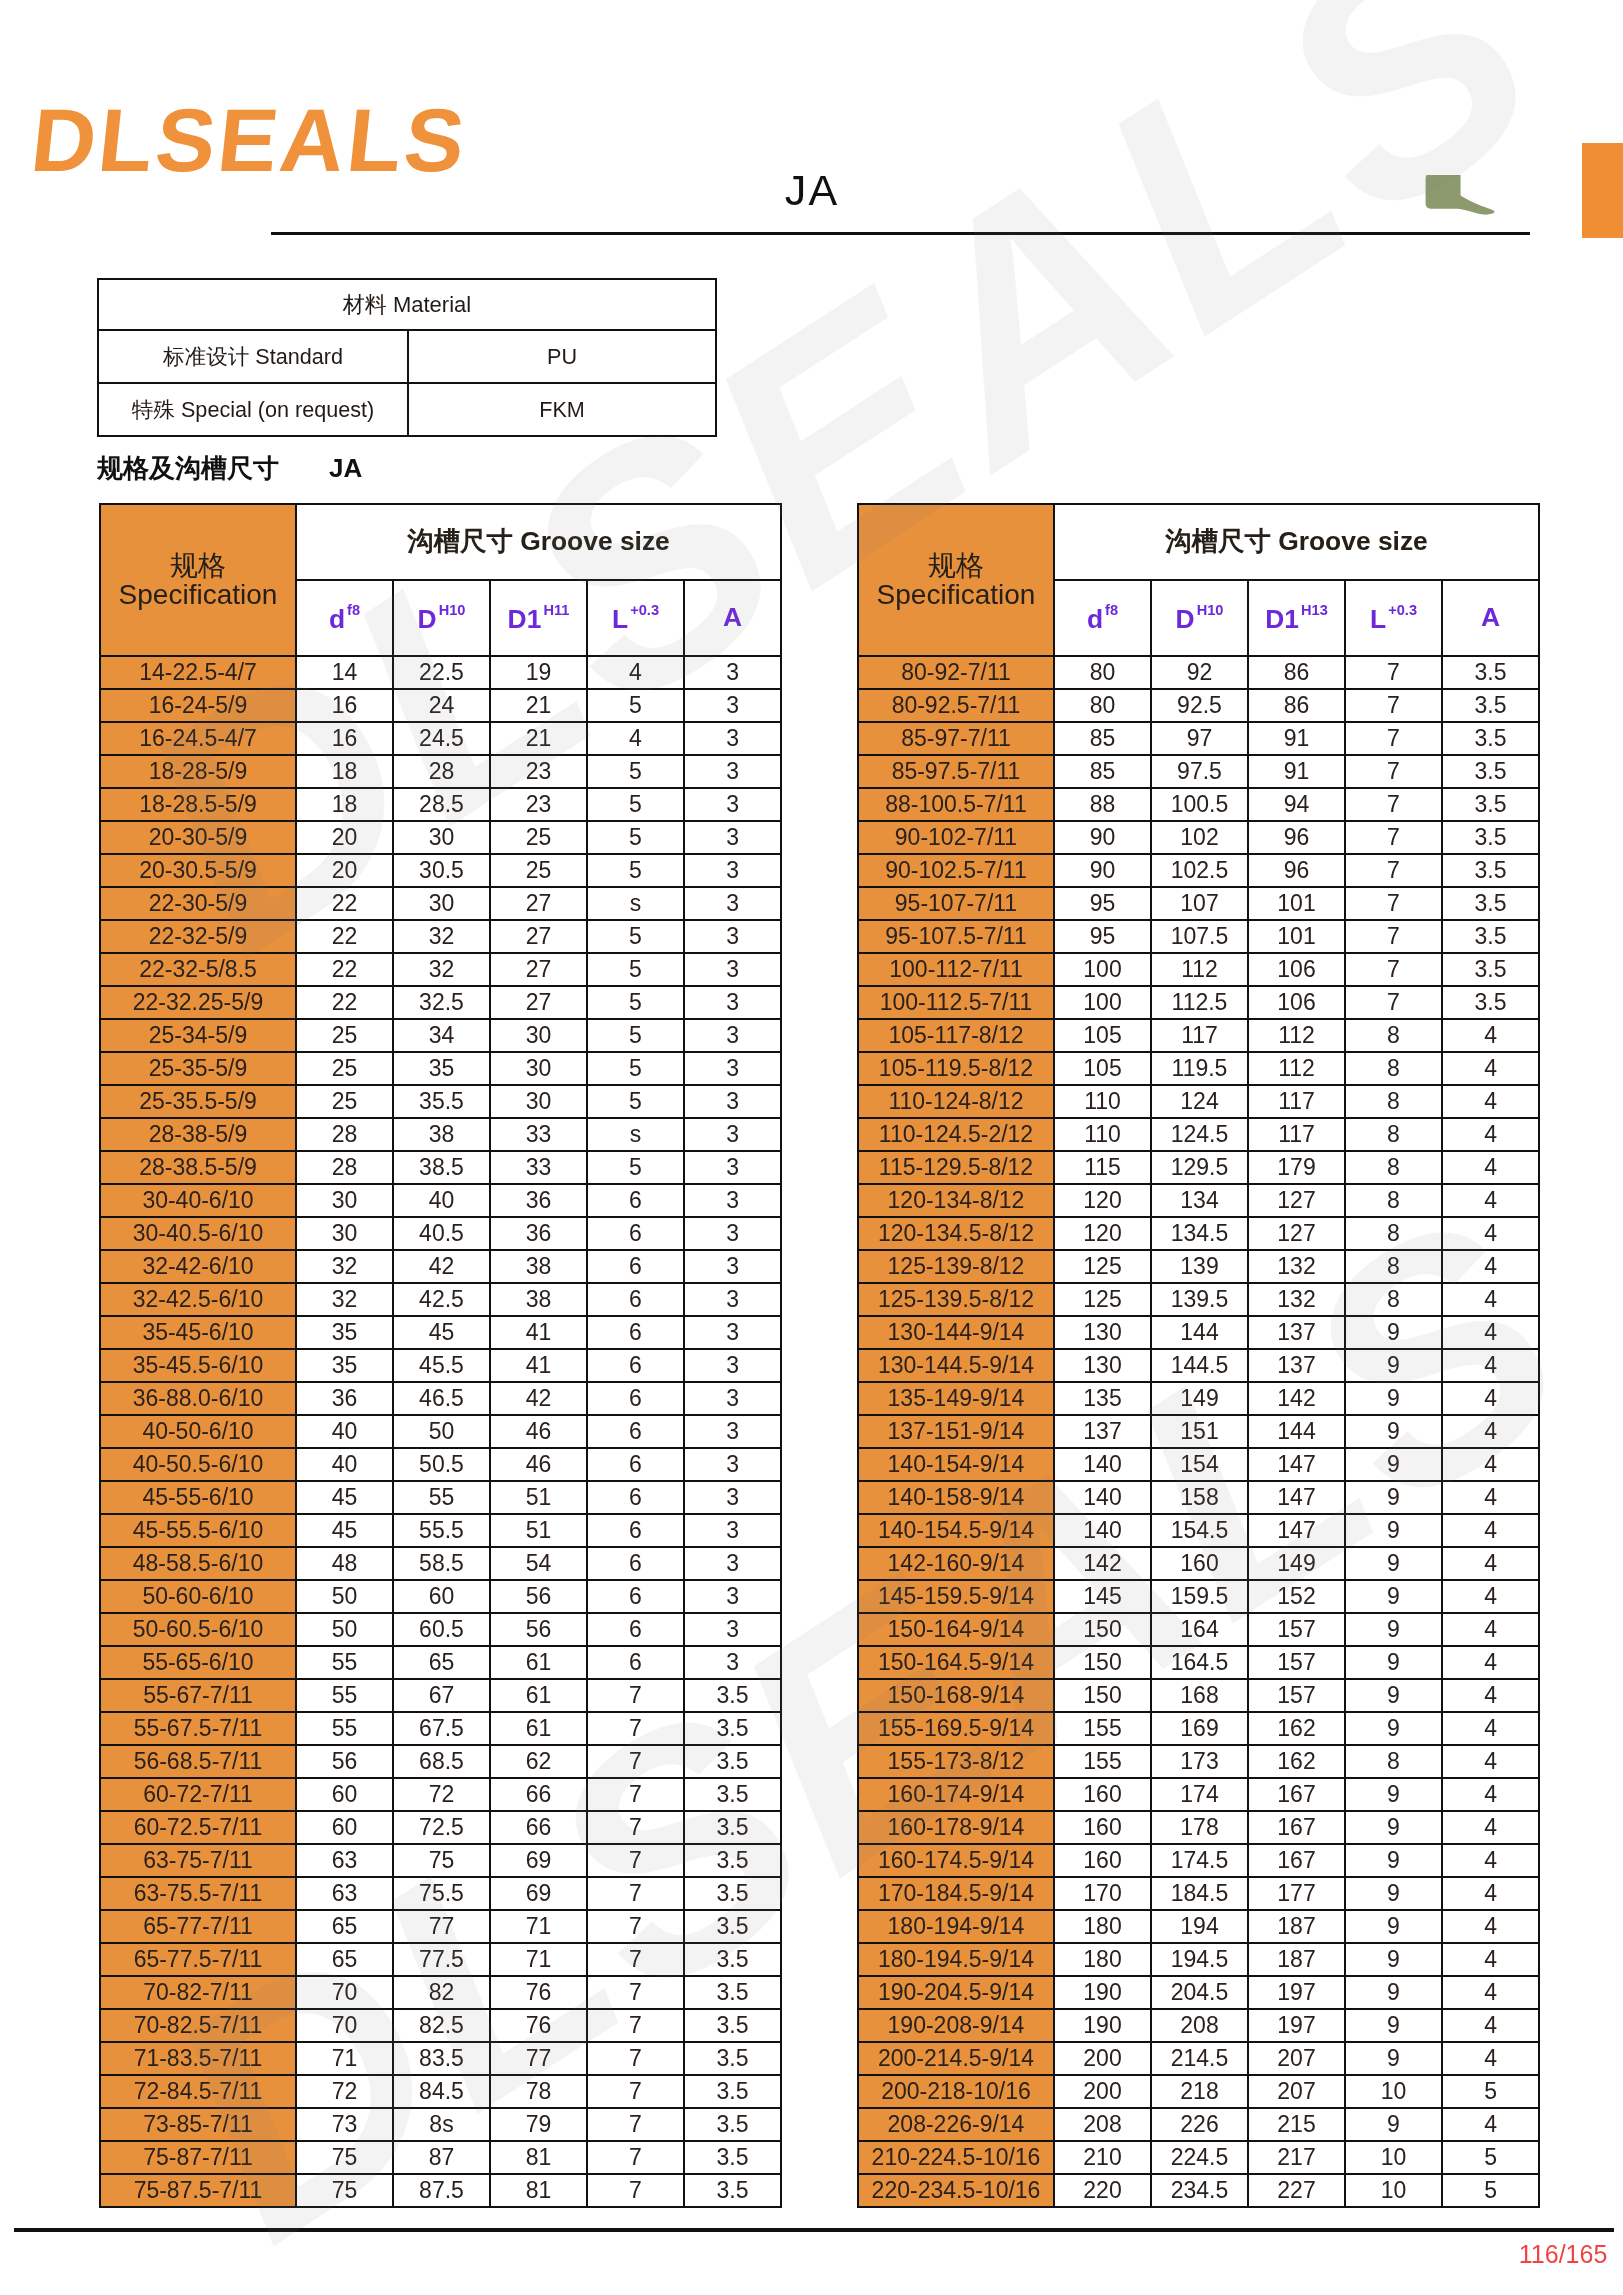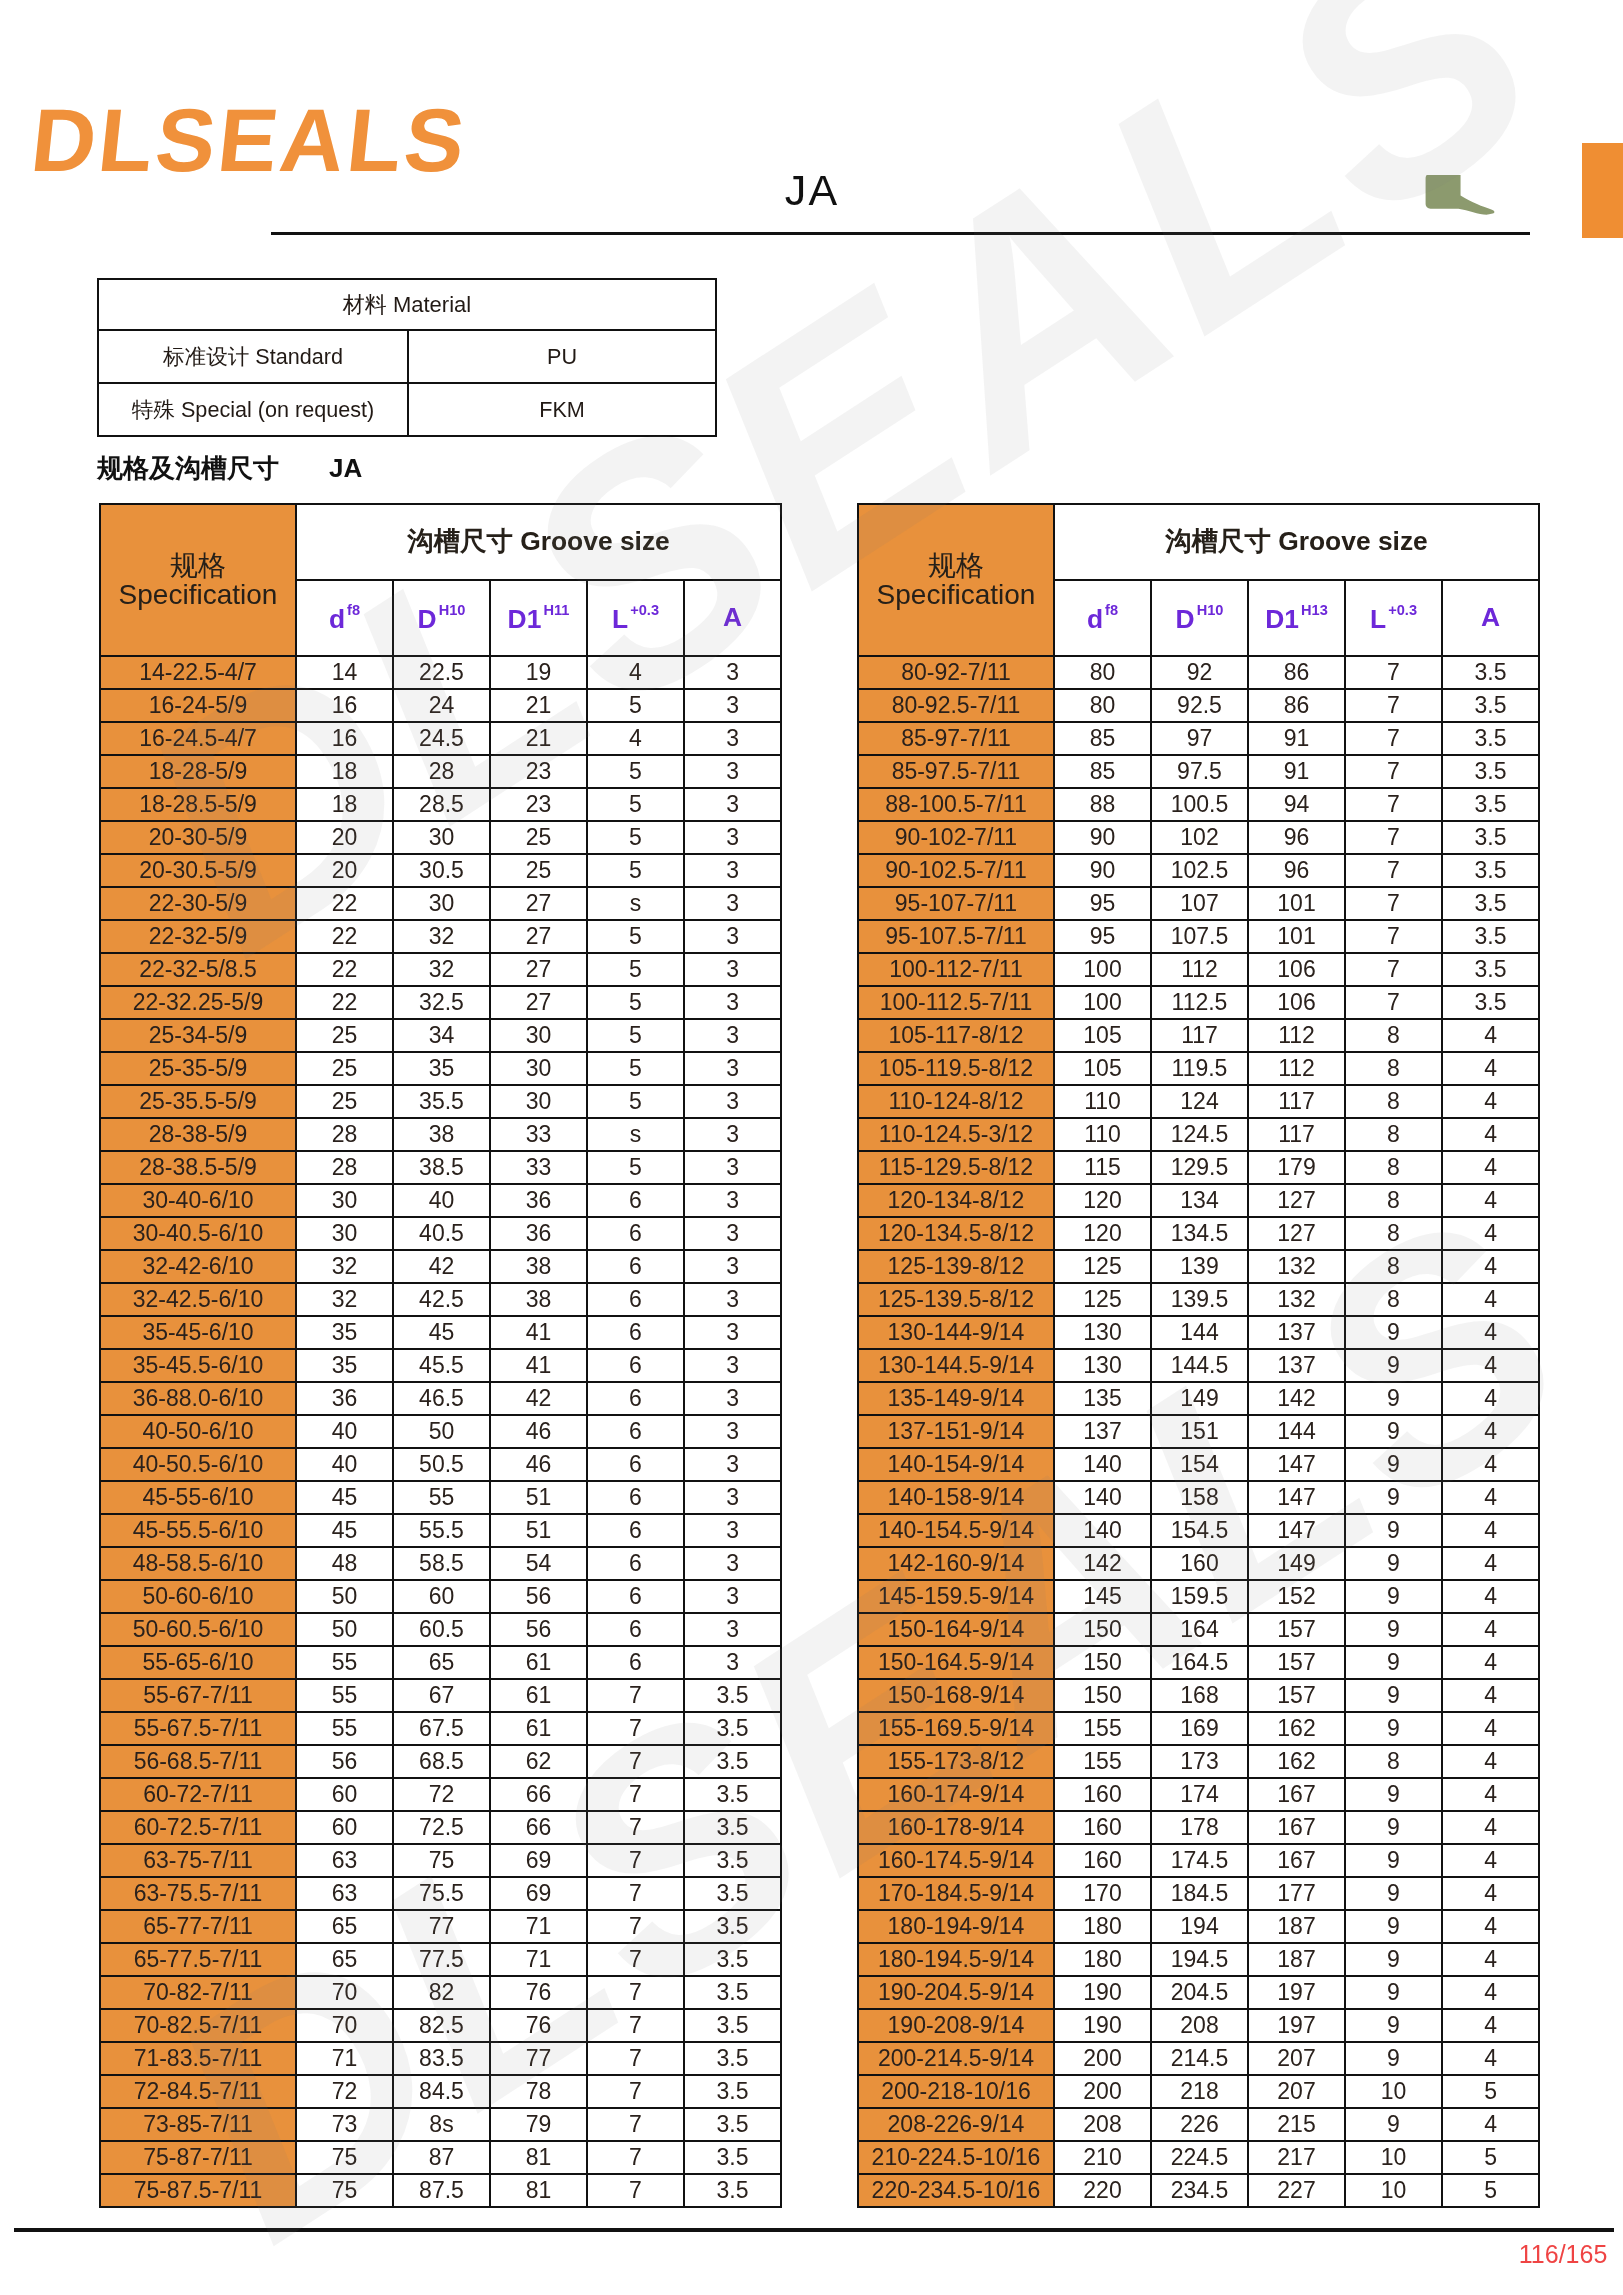--- a/index.html
+++ b/index.html
@@ -646,21 +646,21 @@
         </tr>
         <tr>
           <td class="spec-cell">110-124-8/12</td>
           <td class="value-cell">110</td>
           <td class="value-cell">124</td>
           <td class="value-cell">117</td>
           <td class="value-cell">8</td>
           <td class="value-cell">4</td>
         </tr>
         <tr>
-          <td class="spec-cell">110-124.5-3/12</td>
+          <td class="spec-cell">110-124.5-2/12</td>
           <td class="value-cell">110</td>
           <td class="value-cell">124.5</td>
           <td class="value-cell">117</td>
           <td class="value-cell">8</td>
           <td class="value-cell">4</td>
         </tr>
         <tr>
           <td class="spec-cell">115-129.5-8/12</td>
           <td class="value-cell">115</td>
           <td class="value-cell">129.5</td>

